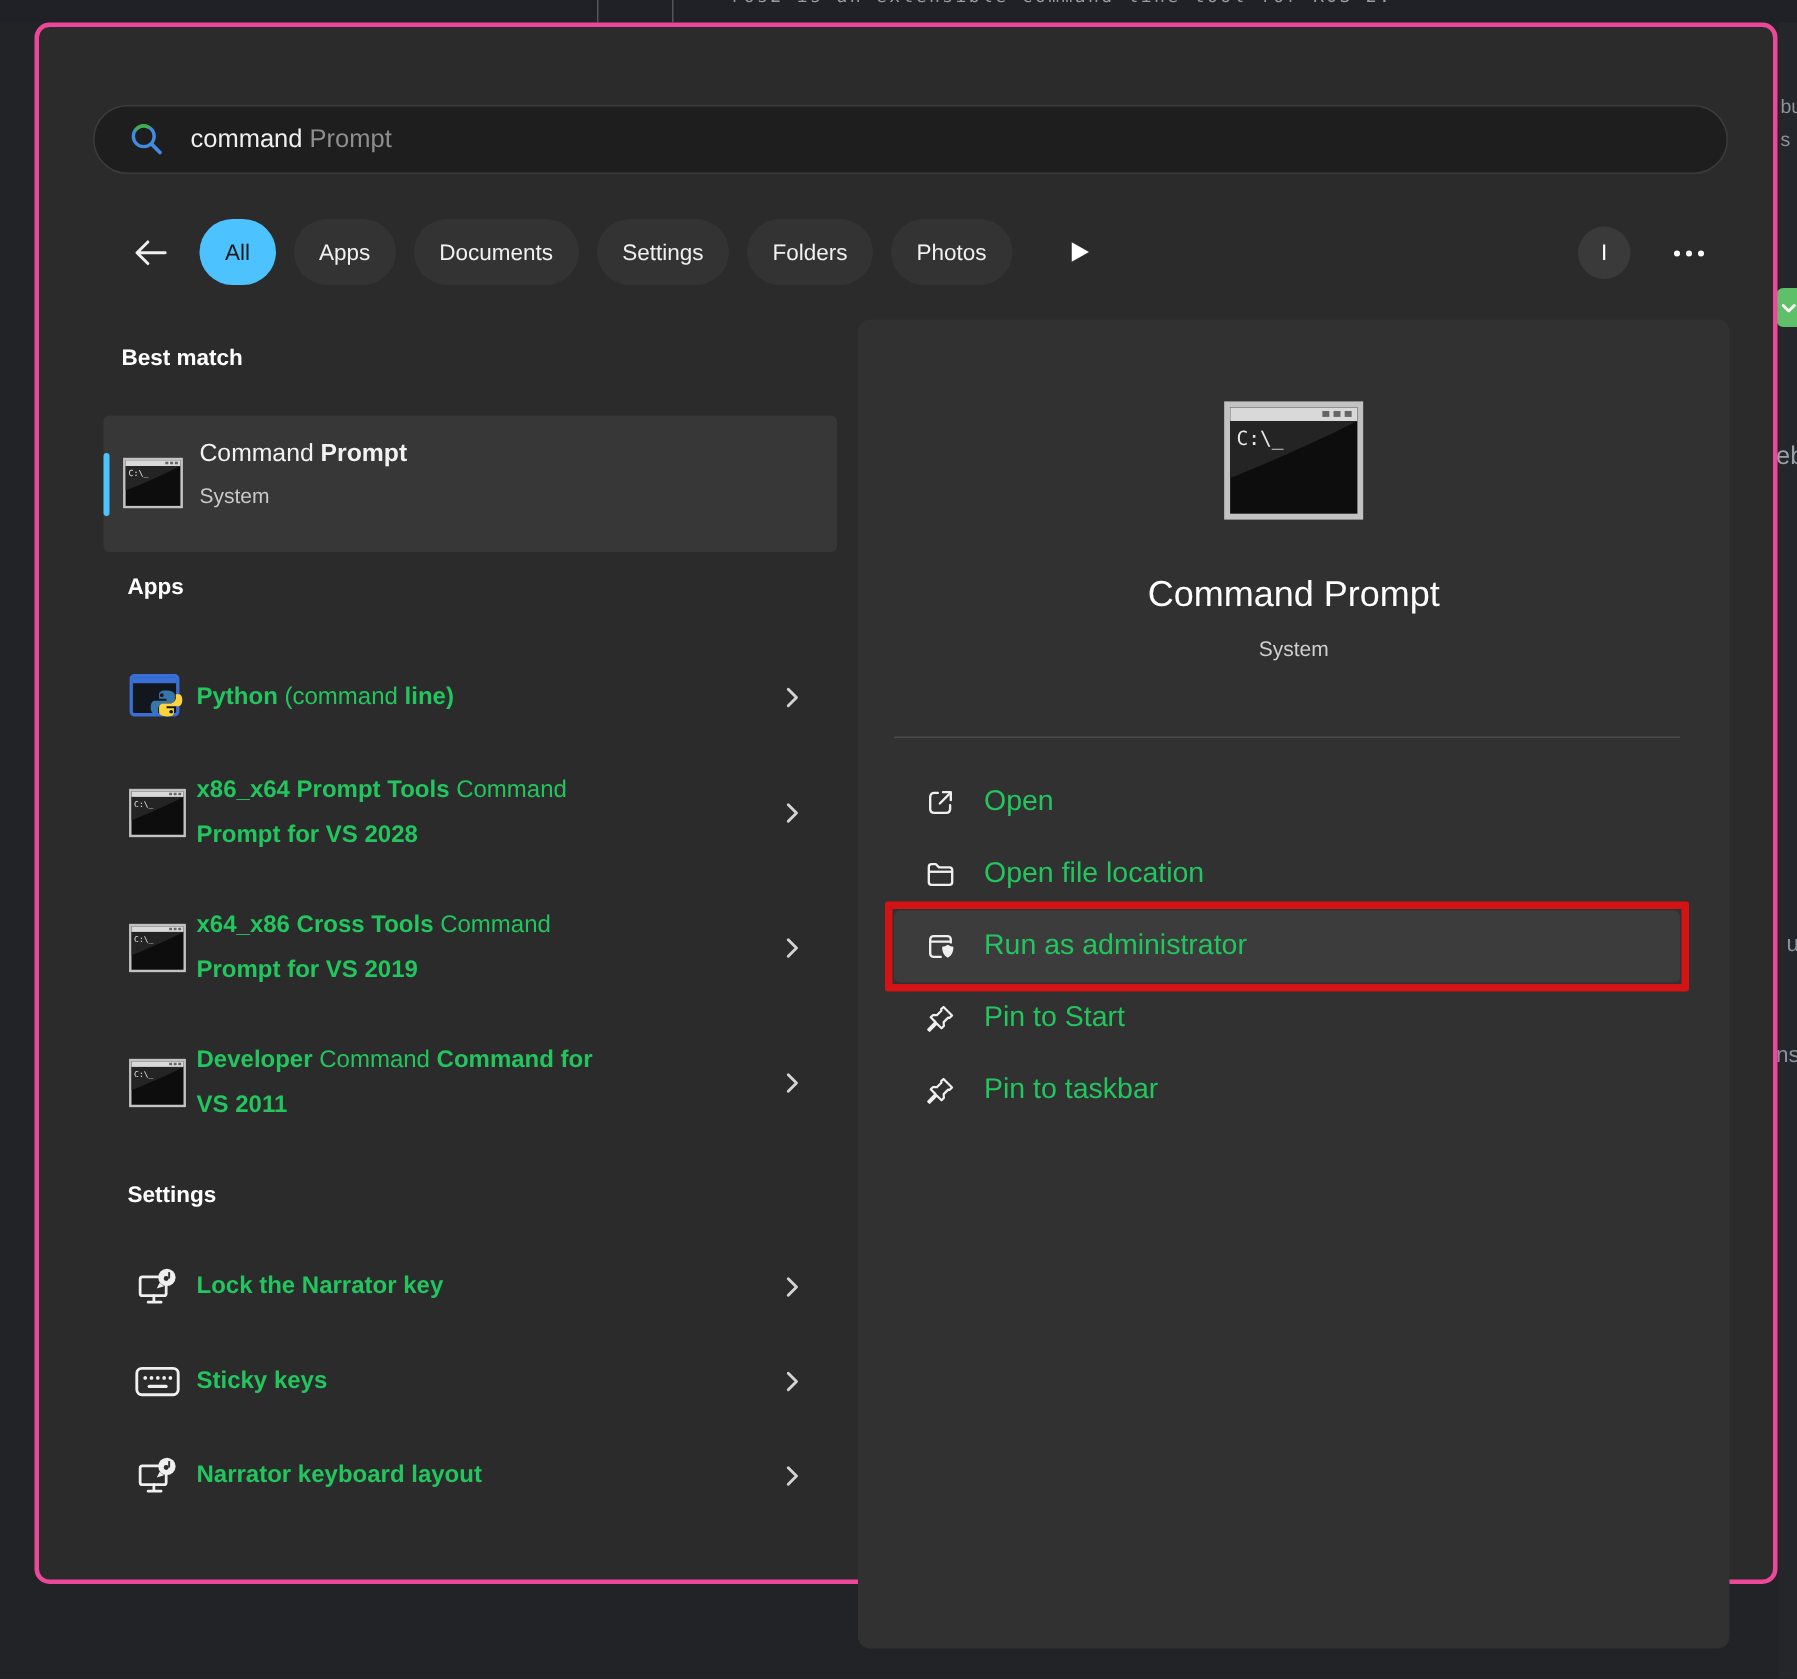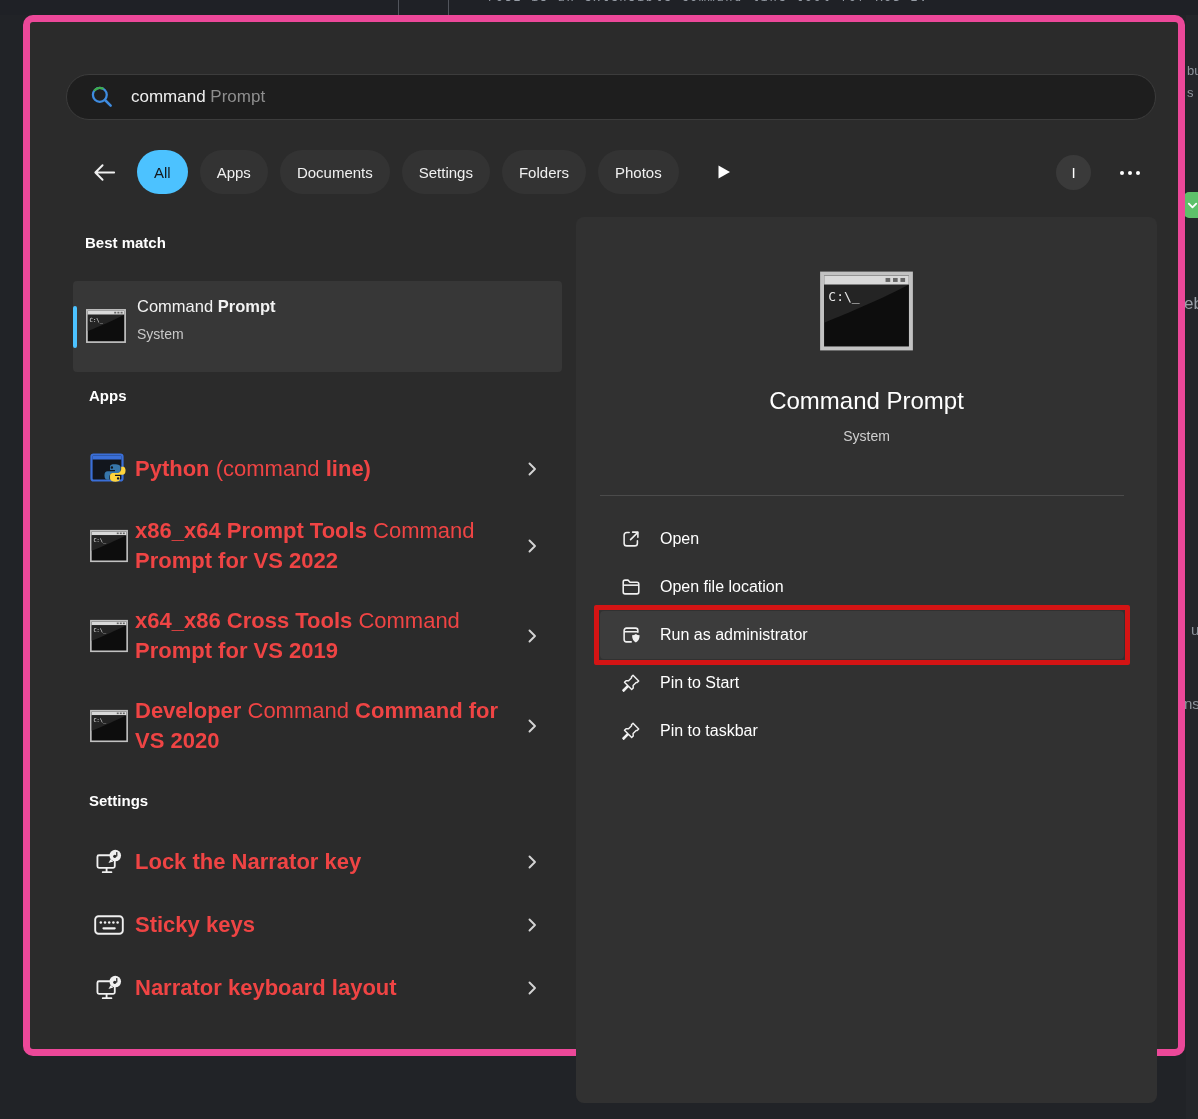--- a/index.html
+++ b/index.html
@@ -14,21 +14,21 @@
             color:#979da6;letter-spacing:1.6px;white-space:nowrap}
   .right-strip{left:1186px;top:15px;width:12px;height:1104px;background:#24262a;overflow:visible}
   .frag{color:#8d939b;font-size:13px;line-height:15px;white-space:nowrap}
   .frag.big{font-size:17px;color:#9aa0a8}
   .green-badge{left:1184px;top:192px;width:22px;height:26px;background:#5ec16a;border-radius:5px;
                display:flex;align-items:center;justify-content:flex-start;padding-left:2px;box-sizing:border-box}
   .green-badge .icn{width:13px;height:13px}
 
   
   .panel{left:23px;top:15px;width:1162px;height:1041px;background:#2b2b2b;
-         border:7px solid #ec4899;border-radius:10px;box-sizing:border-box}
+         border:3px solid #ec4899;border-radius:10px;box-sizing:border-box}
 
   .search-box{left:36px;top:52px;width:1090px;height:46px;background:#1e1e1e;border:1px solid #3c3c3c;
               border-radius:23px;box-sizing:border-box;display:flex;align-items:center;padding:0 14px 0 22px}
   .search-box .icn{width:26px;height:26px;margin-right:16px;flex:none}
   .search-text{font-size:17px;white-space:pre}
   .typed{color:#efefef}
   .suggest{color:#8e8e8e}
 
   .nav-row{left:36px;top:128px;width:1090px;height:44px;display:flex;align-items:center}
   .back-btn{width:30px;height:30px;margin-left:23px;margin-right:18px;display:flex;align-items:center;justify-content:center}
@@ -57,35 +57,35 @@
   .section:nth-of-type(1) .sec-header{margin-bottom:36px}
   .section:nth-of-type(2){margin-top:30px}
   .section:nth-of-type(2) .sec-header{margin-bottom:24px}
   .row{display:flex;align-items:center;height:50px;position:relative;margin-bottom:13px;border-radius:4px}
   .row.two-line{height:66px;margin-bottom:24px}
   .section:nth-of-type(1) .row.one-line{margin-bottom:19px}
   .icon-cell{width:38px;height:34px;margin-left:23px;flex:none;display:flex;align-items:center;justify-content:center}
   .icon-cell .icn{width:100%;height:100%;display:block}
   .icon-cell .icn.kb{width:30px;height:24px}
   .icon-cell .icn.nar{width:28px;height:27px}
-  .row-label{margin-left:7px;font-size:22px;color:#ef4444;line-height:30px}
+  .row-label{margin-left:7px;font-size:16px;color:#22c55e;line-height:30px}
   .chevron{position:absolute;right:22px;top:50%;margin-top:-8px;width:16px;height:16px}
 
   
   .preview-card{left:546px;top:195px;width:581px;height:886px;background:#313131;border-radius:8px}
   .preview-icon{left:244px;top:54px;width:93px;height:80px}
   .preview-title{left:0;top:170px;width:100%;text-align:center;font-size:24px;color:#fff}
   .preview-sub{left:0;top:211px;width:100%;text-align:center;font-size:14px;color:#cfcfcf}
   .divider{left:24px;top:278px;width:524px;height:1px;background:#4b4b4b}
   .actions{left:24px;top:298px;width:524px}
   .action{display:flex;align-items:center;height:48px;position:relative;padding-left:20px;box-sizing:border-box}
   .action.hl{background:#3c3c3c;border-radius:4px}
   .a-icon{width:22px;height:22px;margin-right:18px;flex:none}
   .a-icon svg{width:100%;height:100%;display:block}
-  .action-label{font-size:16px;color:#ffffff}
+  .action-label{font-size:19px;color:#22c55e}
   .annotation{position:absolute;left:-6px;top:-6px;width:536px;height:60px;border:5px solid #d41414;
               box-sizing:border-box;border-radius:2px;pointer-events:none;z-index:5}
 
   .icn svg{width:100%;height:100%;display:block}
 </style>
 </head>
 <body>
 
 <div class="abs top-strip">
   <div class="abs top-vline" style="left:398px"></div>
@@ -205,21 +205,21 @@
                 <rect x="34.6" y="2.8" width="2" height="1.7" fill="#666"></rect>
                 <rect x="31.4" y="2.8" width="2" height="1.7" fill="#666"></rect>
                 <rect x="28.2" y="2.8" width="2" height="1.7" fill="#666"></rect>
                 <path d="M1.8 22C12 18 28 11 38.2 5.7v-0h-36.4z" fill="#242424"></path>
                 <text x="3.6" y="12.5" font-family="DejaVu Sans Mono,monospace" font-size="5.6" fill="#e8e8e8">C:\_</text>
               </svg>
             </span>
           </span>
           <div class="row-label">
             <div><span class="seg-b">x86_x64 Prompt Tools </span><span class="seg-r">Command</span></div>
-            <div><span class="seg-b">Prompt for VS 2022</span></div>
+            <div><span class="seg-b">Prompt for VS 2028</span></div>
           </div>
           <span class="chevron icn">
             <svg viewBox="0 0 16 16" fill="none" stroke="#d4d4d4" stroke-width="1.9" stroke-linecap="round" stroke-linejoin="round">
               <path d="M5.5 2.5 11 8l-5.5 5.5"></path>
             </svg>
           </span>
         </div>
         <div class="row two-line">
           <span class="icon-cell">
             <span class="icn">
@@ -253,21 +253,21 @@
                 <rect x="34.6" y="2.8" width="2" height="1.7" fill="#666"></rect>
                 <rect x="31.4" y="2.8" width="2" height="1.7" fill="#666"></rect>
                 <rect x="28.2" y="2.8" width="2" height="1.7" fill="#666"></rect>
                 <path d="M1.8 22C12 18 28 11 38.2 5.7v-0h-36.4z" fill="#242424"></path>
                 <text x="3.6" y="12.5" font-family="DejaVu Sans Mono,monospace" font-size="5.6" fill="#e8e8e8">C:\_</text>
               </svg>
             </span>
           </span>
           <div class="row-label">
             <div><span class="seg-b">Developer </span><span class="seg-r">Command </span><span class="seg-b">Command for</span></div>
-            <div><span class="seg-b">VS 2020</span></div>
+            <div><span class="seg-b">VS 2011</span></div>
           </div>
           <span class="chevron icn">
             <svg viewBox="0 0 16 16" fill="none" stroke="#d4d4d4" stroke-width="1.9" stroke-linecap="round" stroke-linejoin="round">
               <path d="M5.5 2.5 11 8l-5.5 5.5"></path>
             </svg>
           </span>
         </div>
       </div>
       <div class="section">
         <div class="sec-header">Settings</div>

